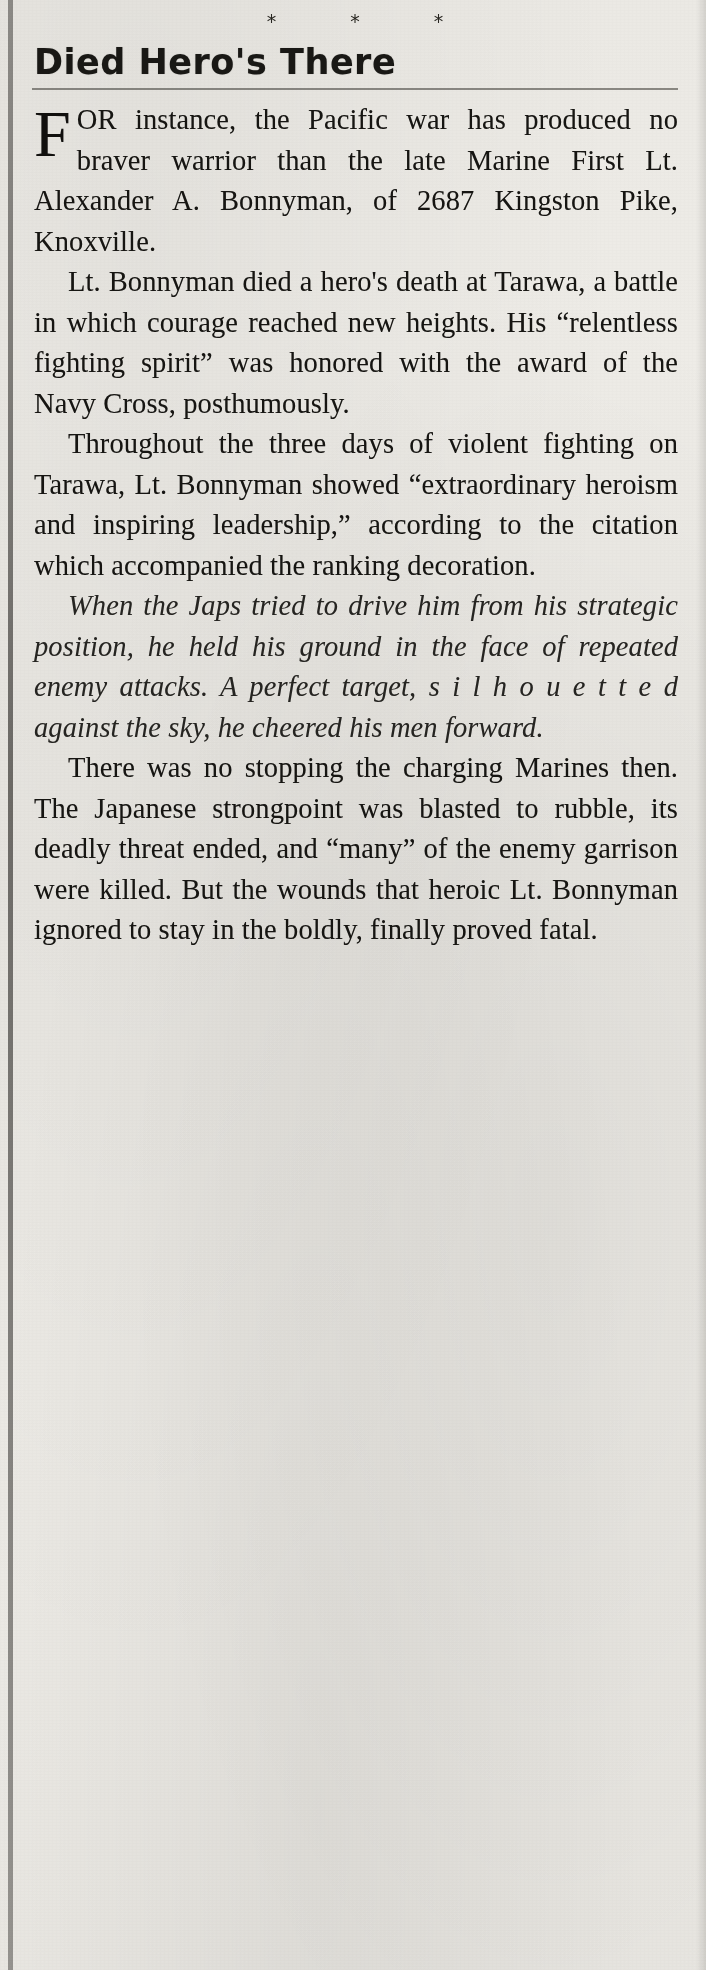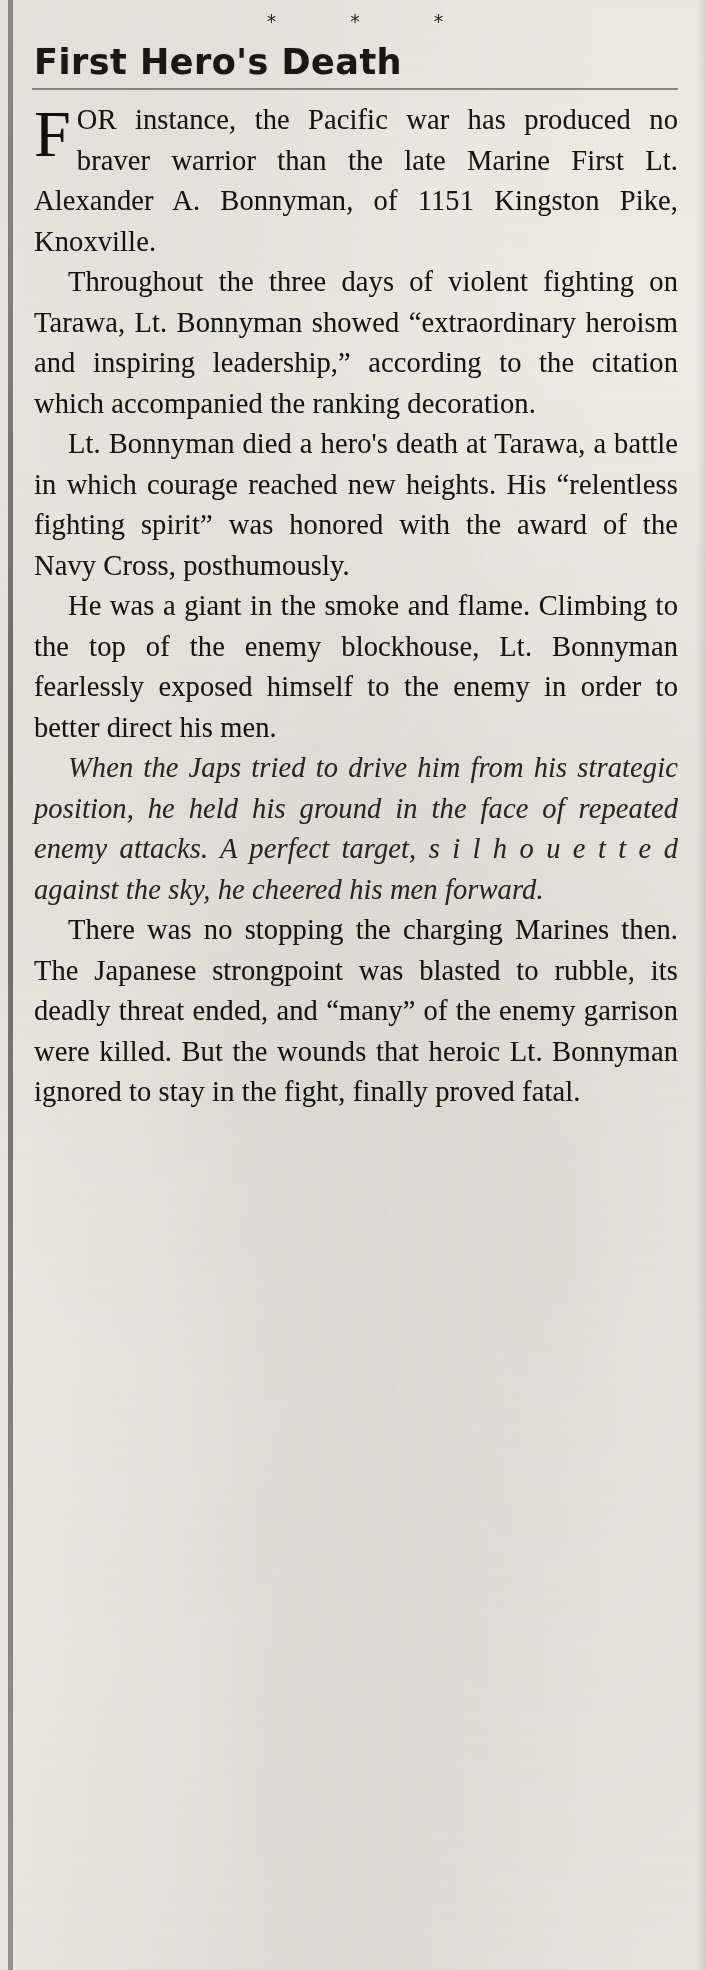--- a/index.html
+++ b/index.html
@@ -135,35 +135,34 @@
 </head>
 <body>
 
 <div id="clipping">
 
   <div id="left-rule"></div>
   <div id="right-edge"></div>
 
   <div class="stars">* * *</div>
 
-  <div class="headline">First Hero's Death</div>
+  <div class="headline">Died Hero's There</div>
 
   <div class="rule"></div>
 
   <div class="body">
 
-    <p class="first"><span class="dropcap">F</span><span>OR instance, the Pacific war has produced no braver warrior than the late Marine First Lt. Alexander A. Bonnyman, of 1151 Kingston Pike, Knoxville.</span></p>
+    <p class="first"><span class="dropcap">F</span><span>OR instance, the Pacific war has produced no braver warrior than the late Marine First Lt. Alexander A. Bonnyman, of 2687 Kingston Pike, Knoxville.</span></p>
+
+    <p>Lt. Bonnyman died a hero's death at Tarawa, a battle in which courage reached new heights. His “relentless fighting spirit” was honored with the award of the Navy Cross, posthumously.</p>
 
     <p>Throughout the three days of violent fighting on Tarawa, Lt. Bonnyman showed “extraordinary heroism and inspiring leadership,” according to the citation which accompanied the ranking decoration.</p>
 
-    <p>Lt. Bonnyman died a hero's death at Tarawa, a battle in which courage reached new heights. His “relentless fighting spirit” was honored with the award of the Navy Cross, posthumously.</p>
 
-
-    <p>He was a giant in the smoke and flame. Climbing to the top of the enemy blockhouse, Lt. Bonnyman fearlessly exposed himself to the enemy in order to better direct his men.</p>
 
     <p class="faded2">When the Japs tried to drive him from his strategic position, he held his ground in the face of repeated enemy attacks. A perfect target, s i l h o u e t t e d against the sky, he cheered his men forward.</p>
 
-    <p>There was no stopping the charging Marines then. The Japanese strongpoint was blasted to rubble, its deadly threat ended, and “many” of the enemy garrison were killed. But the wounds that heroic Lt. Bonnyman ignored to stay in the fight, finally proved fatal.</p>
+    <p>There was no stopping the charging Marines then. The Japanese strongpoint was blasted to rubble, its deadly threat ended, and “many” of the enemy garrison were killed. But the wounds that heroic Lt. Bonnyman ignored to stay in the boldly, finally proved fatal.</p>
 
   </div>
 
   <div id="grain"></div>
 </div>
 
 </body></html>

